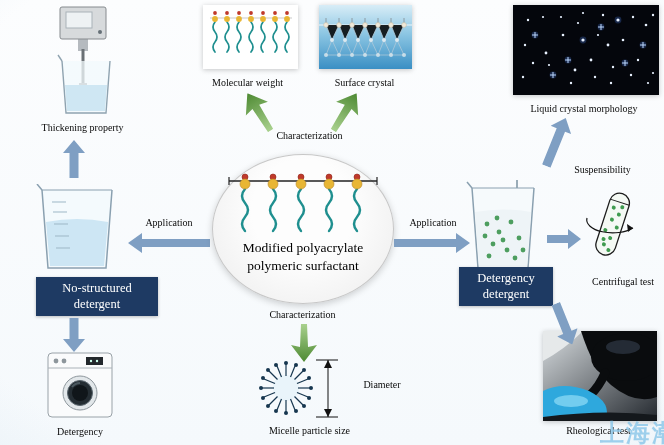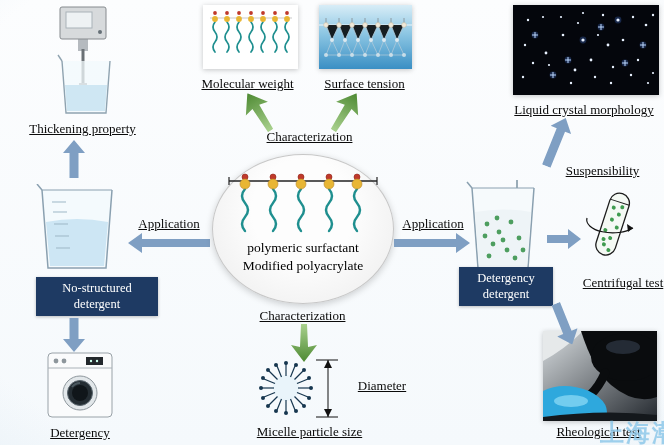--- a/index.html
+++ b/index.html
@@ -4,21 +4,21 @@
 <style>
   html,body{margin:0;padding:0;background:#fff;}
   .canvas{
     position:relative;width:664px;height:445px;overflow:hidden;
     font-family:"Liberation Serif",serif;color:#000;
     background:
       radial-gradient(120% 125% at 50% 45%, rgba(255,255,255,0) 52%, rgba(186,212,230,.6) 100%),
       linear-gradient(#fcfdfe,#f5f9fc);
   }
   .abs{position:absolute;}
-  .lbl{position:absolute;font-size:13px;text-align:center;line-height:1.15;color:#0a0a0a;text-decoration:underline;}
+  .lbl{position:absolute;font-size:10px;text-align:center;line-height:1.15;color:#0a0a0a;}
   .navy{
     position:absolute;background:#1e3a63;color:#fff;font-size:12.5px;text-align:center;
     padding:3px 4px;line-height:1.3;box-shadow:0 1px 3px rgba(0,0,0,.25);
   }
   .navy span{display:block;}
   .thumb{position:absolute;box-shadow:0 1px 5px rgba(0,0,0,.22);}
   .ellipse{
     position:absolute;left:212px;top:154px;width:180px;height:148px;border-radius:50%;
     background:radial-gradient(ellipse at 50% 38%, #fdfdfd 40%, #ebebeb 100%);
     border:1px solid #c7c7c7;box-shadow:0 2px 7px rgba(0,0,0,.18);
@@ -188,21 +188,21 @@
         <circle cx="7" cy="50" r="2"></circle>
           <circle cx="20" cy="50" r="2"></circle>
           <circle cx="33" cy="50" r="2"></circle>
         <circle cx="46" cy="50" r="2"></circle>
           <circle cx="59" cy="50" r="2"></circle>
           <circle cx="72" cy="50" r="2"></circle>
           <circle cx="85" cy="50" r="2"></circle>
       </g>
     </svg>
   </div>
-  <div class="lbl" style="left:312px;top:77px;width:105px;">Surface tension</div>
+  <div class="lbl" style="left:312px;top:77px;width:105px;">Surface crystal</div>
 
   <div class="lbl" style="left:247px;top:130px;width:125px;">Characterization</div>
   <div class="abs" style="left:244px;top:90px;transform:rotate(-32deg);">
     <svg width="30" height="44" viewBox="0 0 30 44">
       <defs>
           <linearGradient id="gup1" x1="0" y1="0" x2="0" y2="1">
             <stop offset="0%" stop-color="#4e8a33"></stop>
             <stop offset="100%" stop-color="#a9d18e"></stop>
           </linearGradient>
         </defs>
@@ -242,22 +242,22 @@
           <circle cx="78" cy="6" r="3" fill="#c0392b" stroke="#8e2417" stroke-width="0.6"></circle>
           <circle cx="78" cy="13" r="5" fill="#e8b634" stroke="#b7862a" stroke-width="0.6"></circle>
           <circle cx="106" cy="6" r="3" fill="#c0392b" stroke="#8e2417" stroke-width="0.6"></circle>
           <circle cx="106" cy="13" r="5" fill="#e8b634" stroke="#b7862a" stroke-width="0.6"></circle>
           <circle cx="134" cy="6" r="3" fill="#c0392b" stroke="#8e2417" stroke-width="0.6"></circle>
           <circle cx="134" cy="13" r="5" fill="#e8b634" stroke="#b7862a" stroke-width="0.6"></circle>
         </g>
       </svg>
     </div>
     <div class="title">
+      <span>Modified polyacrylate</span>
       <span>polymeric surfactant</span>
-      <span>Modified polyacrylate</span>
     </div>
   </div>
 
   <div class="lbl" style="left:240px;top:309px;width:125px;">Characterization</div>
   <div class="abs" style="left:289px;top:324px;">
     <svg width="30" height="38" viewBox="0 0 30 38">
       <defs>
           <linearGradient id="gdn" x1="0" y1="0" x2="0" y2="1">
             <stop offset="0%" stop-color="#a9d18e"></stop>
             <stop offset="100%" stop-color="#4e8a33"></stop>

